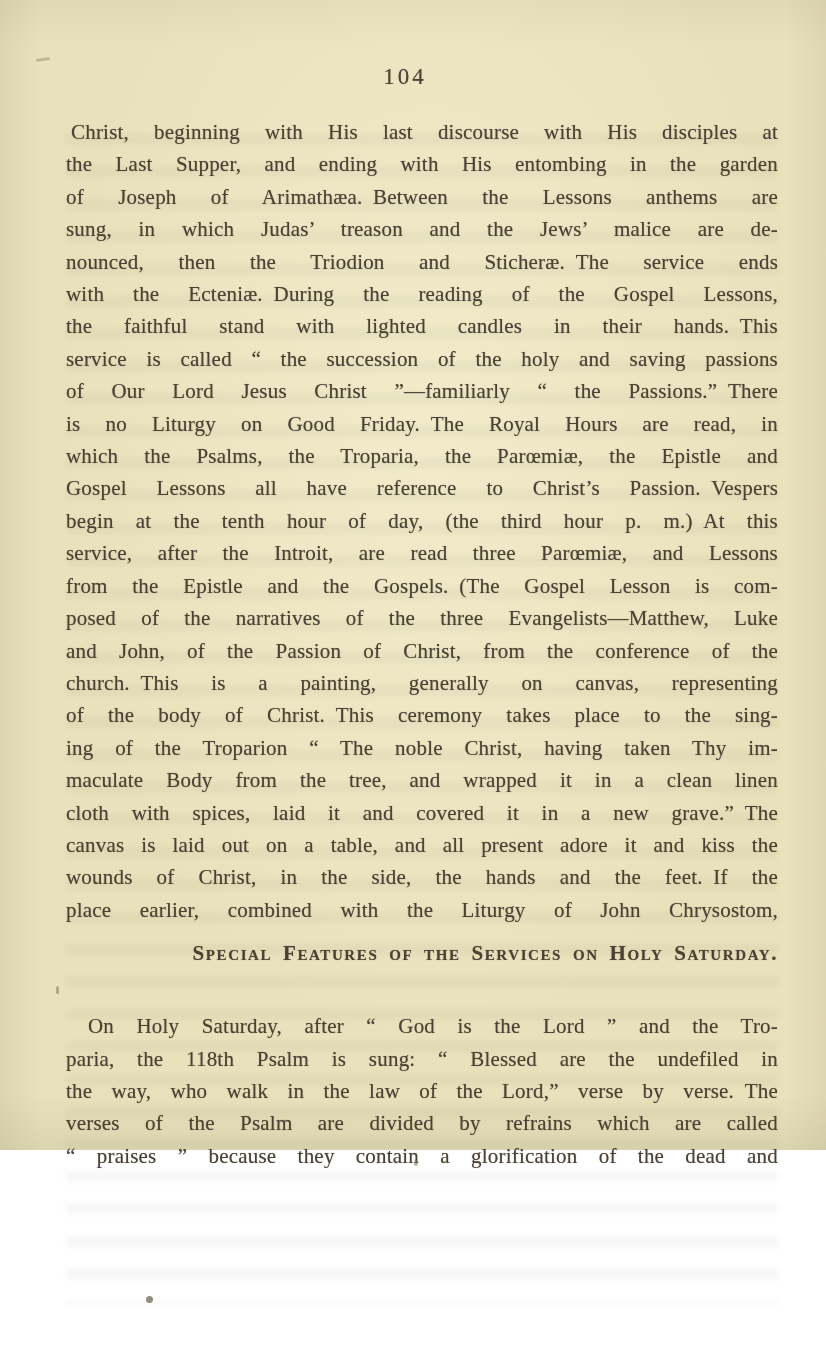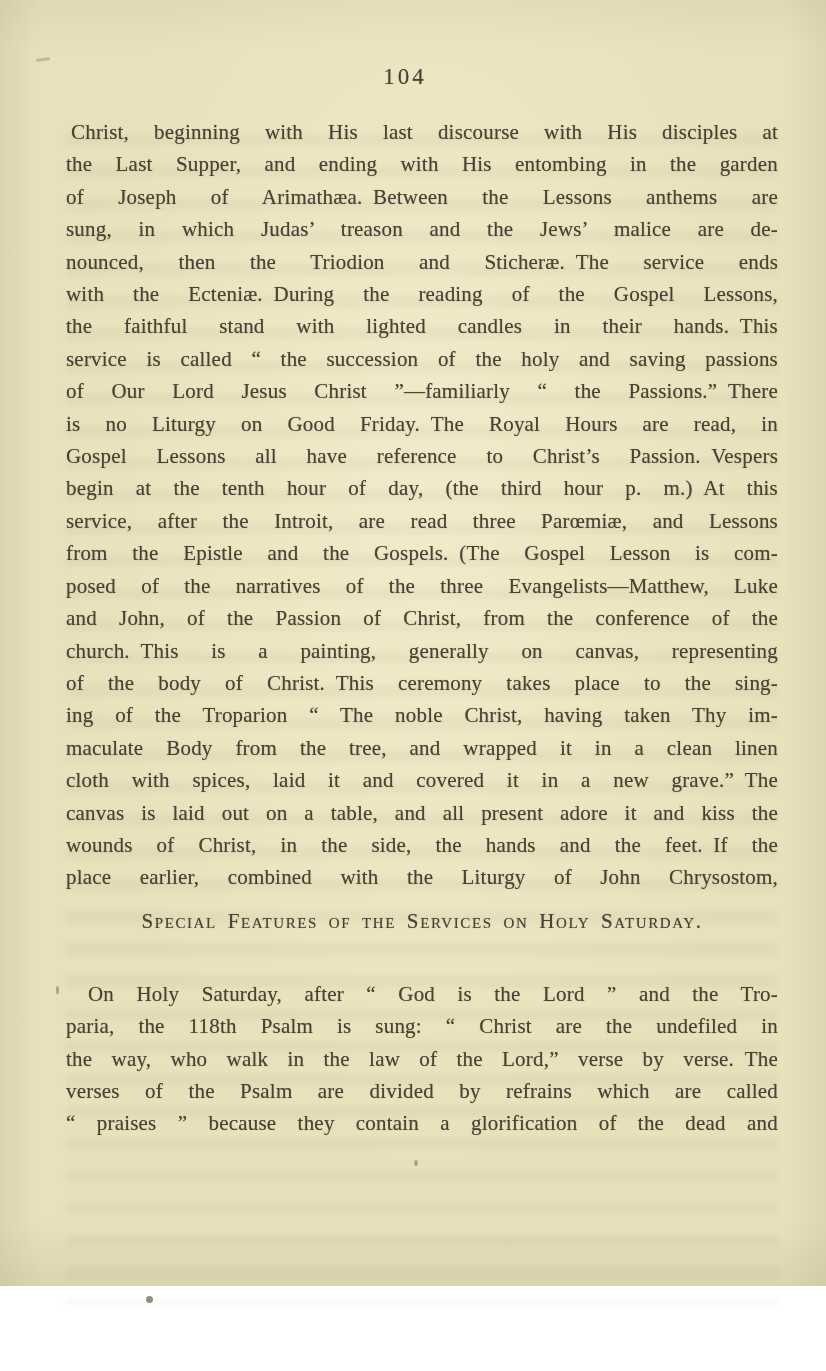--- a/index.html
+++ b/index.html
@@ -3,21 +3,21 @@
 <meta charset="utf-8">
 <style>
   html, body { margin: 0; padding: 0; }
   body {
     width: 826px; height: 1371px;
     font-family: "Liberation Serif", "DejaVu Serif", serif;
     overflow: hidden;
   }
   .page {
     position: relative;
-    width: 826px; height: 1286px;
+    width: 826px; height: 1150px;
     background-color: #e9e1bb;
     background-image:
       radial-gradient(ellipse at 52% 38%, rgba(255,252,228,0.38), rgba(255,252,228,0) 62%),
       linear-gradient(to right, rgba(118,108,78,0.10), rgba(0,0,0,0) 5%, rgba(0,0,0,0) 95%, rgba(118,108,78,0.09)),
       linear-gradient(to bottom, rgba(118,108,78,0.07), rgba(0,0,0,0) 4%, rgba(0,0,0,0) 95%, rgba(118,108,78,0.11));
     color: #4a4234;
   }
   
   .ghost {
     position: absolute; left: 66px; top: 134px;
@@ -56,26 +56,26 @@
     word-spacing: 1px;
     white-space: normal;
     text-shadow: 0 0 1px rgba(74,66,52,0.5);
   }
   .line.lastline { text-align-last: left; }
   .line.indent-sm { text-indent: 5px; }
   .line.indent { text-indent: 22px; margin-top: 44px; }
   .heading {
     margin: 14px 0 11px 0;
     font-size: 21px;
-    font-weight: normal;
+    font-weight: bold;
     font-variant: small-caps;
     letter-spacing: 1.6px;
     word-spacing: 4px;
     line-height: 26px;
-    text-align: center;
+    text-align: right;
     text-shadow: 0 0 1px rgba(74,66,52,0.5);
   }
   .speck { position: absolute; z-index: 2; pointer-events: none; }
   .speck1 { left: 146px; top: 1296px; width: 7px; height: 7px; border-radius: 50%; background: rgba(110,104,88,0.75); }
   .speck2 { left: 36px; top: 58px; width: 14px; height: 3px; border-radius: 2px; background: rgba(130,120,95,0.40); transform: rotate(-8deg); }
   .speck3 { left: 56px; top: 986px; width: 3px; height: 8px; border-radius: 2px; background: rgba(120,112,92,0.5); }
   .speck4 { left: 414px; top: 1160px; width: 4px; height: 6px; border-radius: 50%; background: rgba(124,116,96,0.55); }
 </style>
 </head>
 <body>
@@ -90,41 +90,42 @@
       <div class="line indent-sm">Christ, beginning with His last discourse with His disciples at</div>
       <div class="line">the Last Supper, and ending with His entombing in the garden</div>
       <div class="line">of Joseph of Arimathæa. Between the Lessons anthems are</div>
       <div class="line">sung, in which Judas’ treason and the Jews’ malice are de-</div>
       <div class="line">nounced, then the Triodion and Sticheræ. The service ends</div>
       <div class="line">with the Ecteniæ. During the reading of the Gospel Lessons,</div>
       <div class="line">the faithful stand with lighted candles in their hands. This</div>
       <div class="line">service is called “ the succession of the holy and saving passions</div>
       <div class="line">of Our Lord Jesus Christ ”—familiarly “ the Passions.” There</div>
       <div class="line">is no Liturgy on Good Friday. The Royal Hours are read, in</div>
+      <div class="line">which the Psalms, the Troparia, the Parœmiæ, the Epistle and</div>
       <div class="line">Gospel Lessons all have reference to Christ’s Passion. Vespers</div>
       <div class="line">begin at the tenth hour of day, (the third hour p. m.) At this</div>
       <div class="line">service, after the Introit, are read three Parœmiæ, and Lessons</div>
       <div class="line">from the Epistle and the Gospels. (The Gospel Lesson is com-</div>
       <div class="line">posed of the narratives of the three Evangelists—Matthew, Luke</div>
       <div class="line">and John, of the Passion of Christ, from the conference of the</div>
       <div class="line">church. This is a painting, generally on canvas, representing</div>
       <div class="line">of the body of Christ. This ceremony takes place to the sing-</div>
       <div class="line">ing of the Troparion “ The noble Christ, having taken Thy im-</div>
       <div class="line">maculate Body from the tree, and wrapped it in a clean linen</div>
       <div class="line">cloth with spices, laid it and covered it in a new grave.” The</div>
       <div class="line">canvas is laid out on a table, and all present adore it and kiss the</div>
       <div class="line">wounds of Christ, in the side, the hands and the feet. If the</div>
       <div class="line">place earlier, combined with the Liturgy of John Chrysostom,</div>
     </div>
 
     <h2 class="heading">Special Features of the Services on Holy Saturday.</h2>
 
     <div class="para">
       <div class="line indent">On Holy Saturday, after “ God is the Lord ” and the Tro-</div>
-      <div class="line">paria, the 118th Psalm is sung: “ Christ are the undefiled in</div>
+      <div class="line">paria, the 118th Psalm is sung: “ Blessed are the undefiled in</div>
       <div class="line">the way, who walk in the law of the Lord,” verse by verse. The</div>
       <div class="line">verses of the Psalm are divided by refrains which are called</div>
       <div class="line">“ praises ” because they contain a glorification of the dead and</div>
     </div>
   </div>
 
   <div class="speck speck1"></div>
   <div class="speck speck2"></div>
   <div class="speck speck3"></div>
   <div class="speck speck4"></div>

